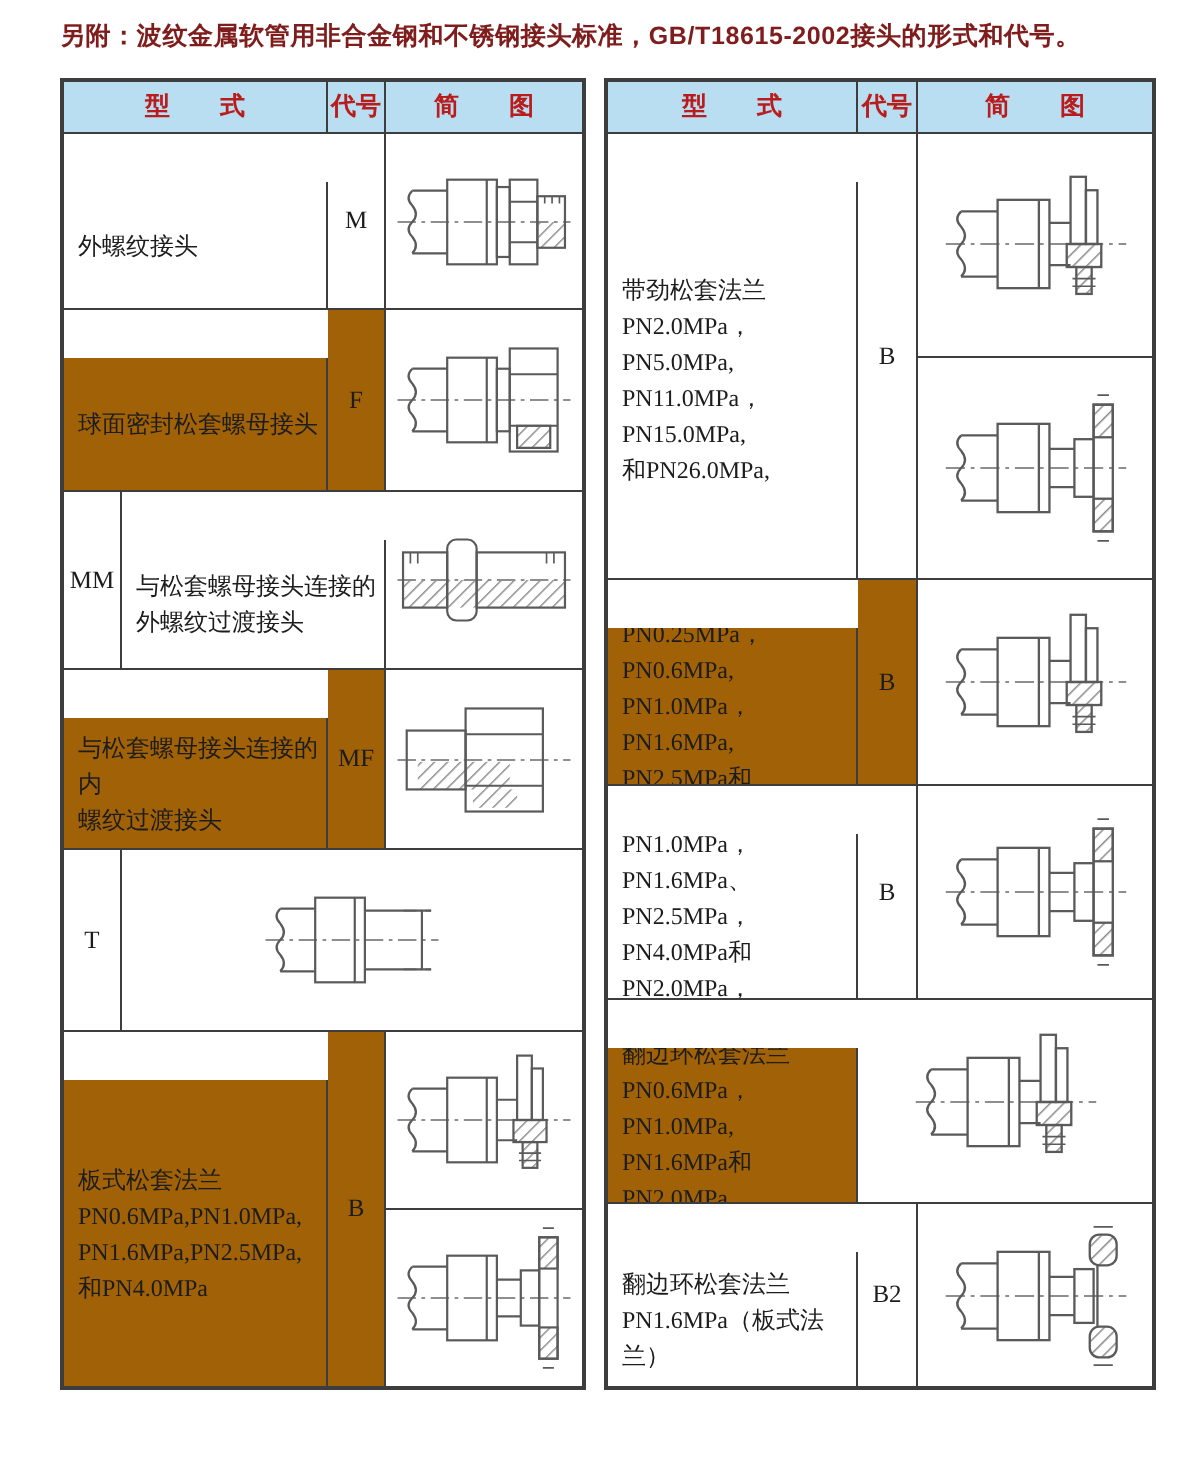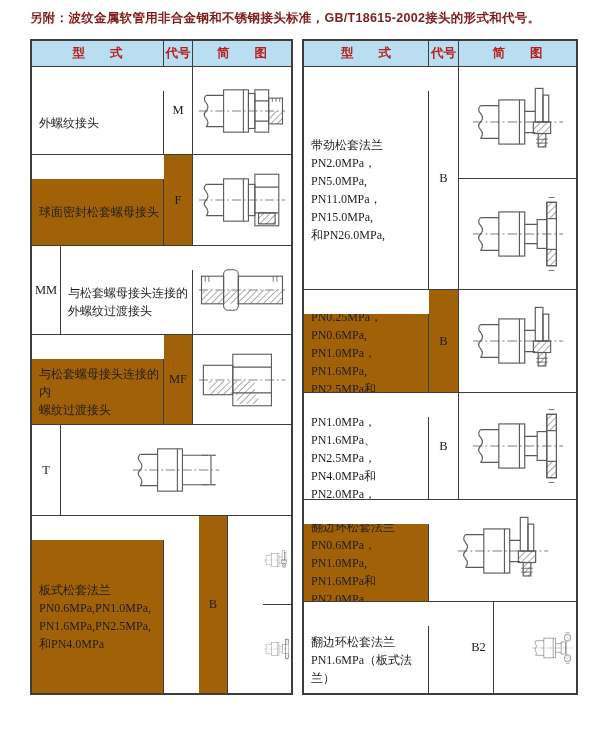--- a/index.html
+++ b/index.html
@@ -12,21 +12,21 @@
     font-family:"Liberation Sans", sans-serif;font-weight:700;font-size:12.5px;
     color:#7f1d1d;letter-spacing:0.3px;
   }
   .tbl{
     position:absolute;top:39px;height:656px;box-sizing:border-box;
     border:2px solid #3d3d3d;background:#fff;display:flex;flex-direction:column;
   }
   .tbl.left{left:30px;width:263px;}
   .tbl.right{left:302px;width:276px;}
   .row{display:flex;flex:none;box-sizing:border-box;}
-  .row.grow{flex:1 1 auto;gap:35px;}
+  .row.grow{flex:1 1 auto;}
   .cell{
     box-sizing:border-box;border-right:1px solid #3d3d3d;border-bottom:1px solid #3d3d3d;
     display:flex;align-items:center;overflow:hidden;background:#fff;
   }
   .cell.last{border-right:none;}
   .row.bottom .cell{border-bottom:none;}
   .head{
     background:#b9def1;justify-content:center;
     font-family:"Liberation Sans", sans-serif;font-weight:700;font-size:12.5px;color:#b91c1c;
   }

